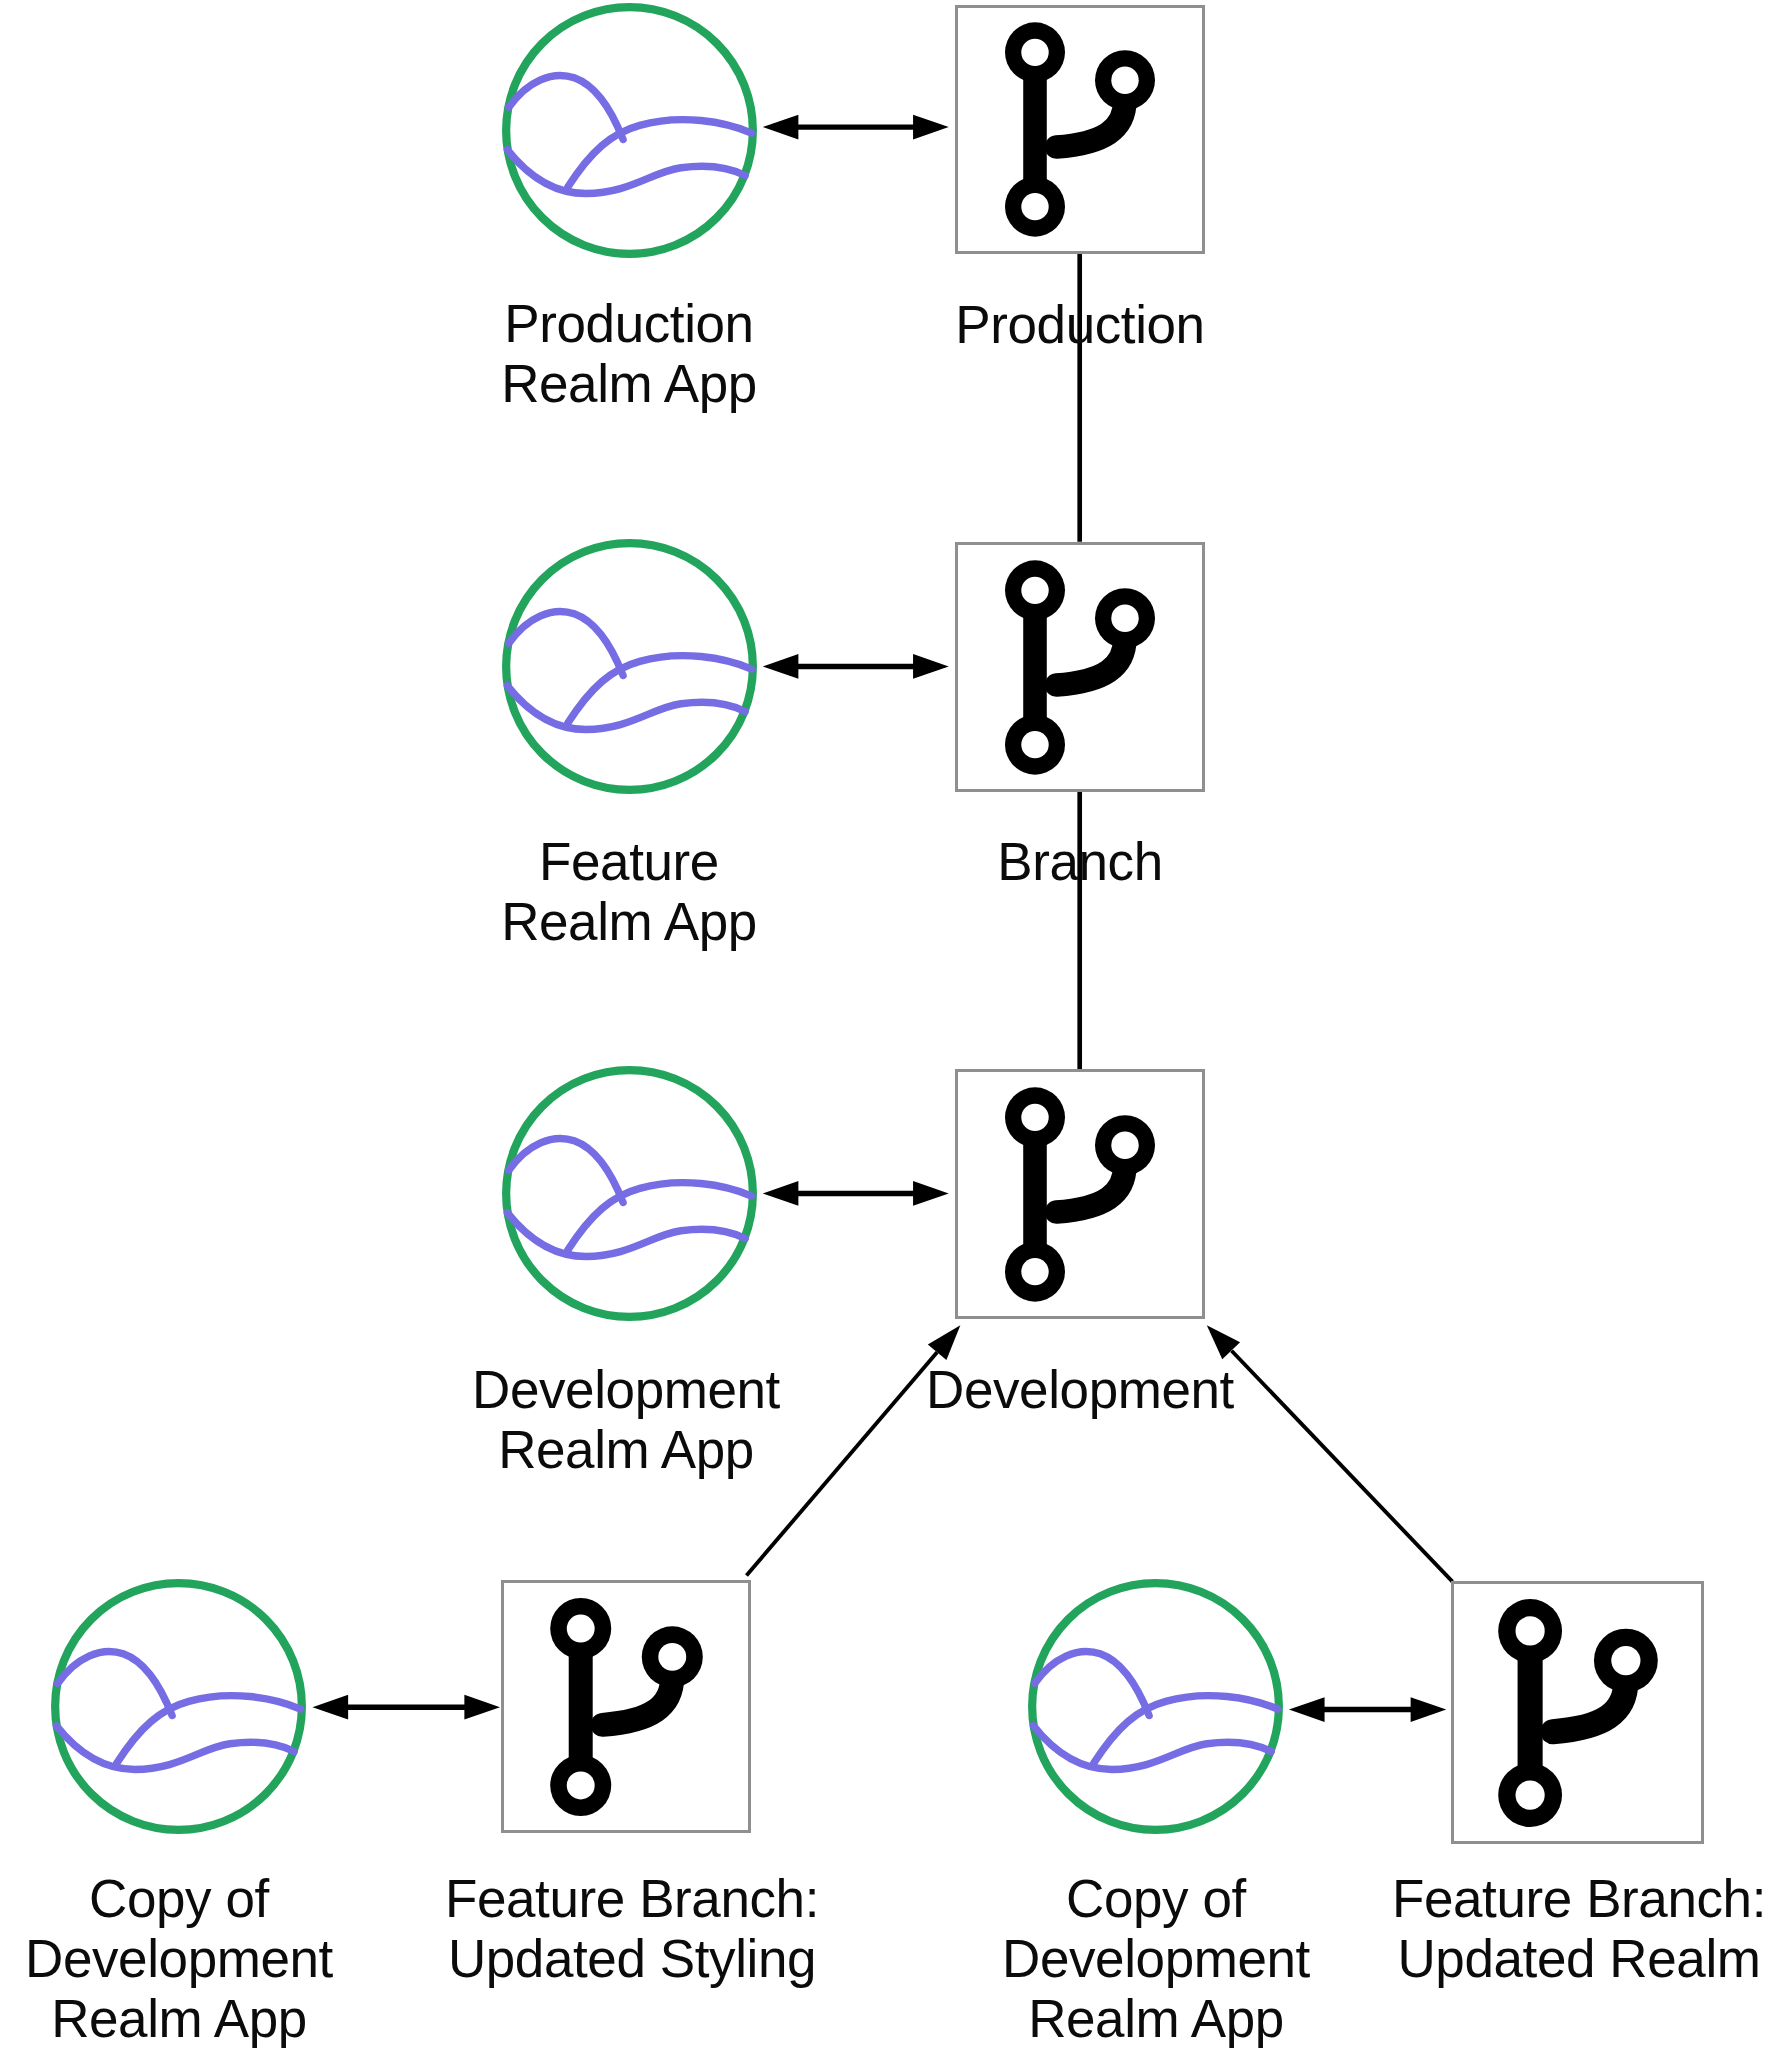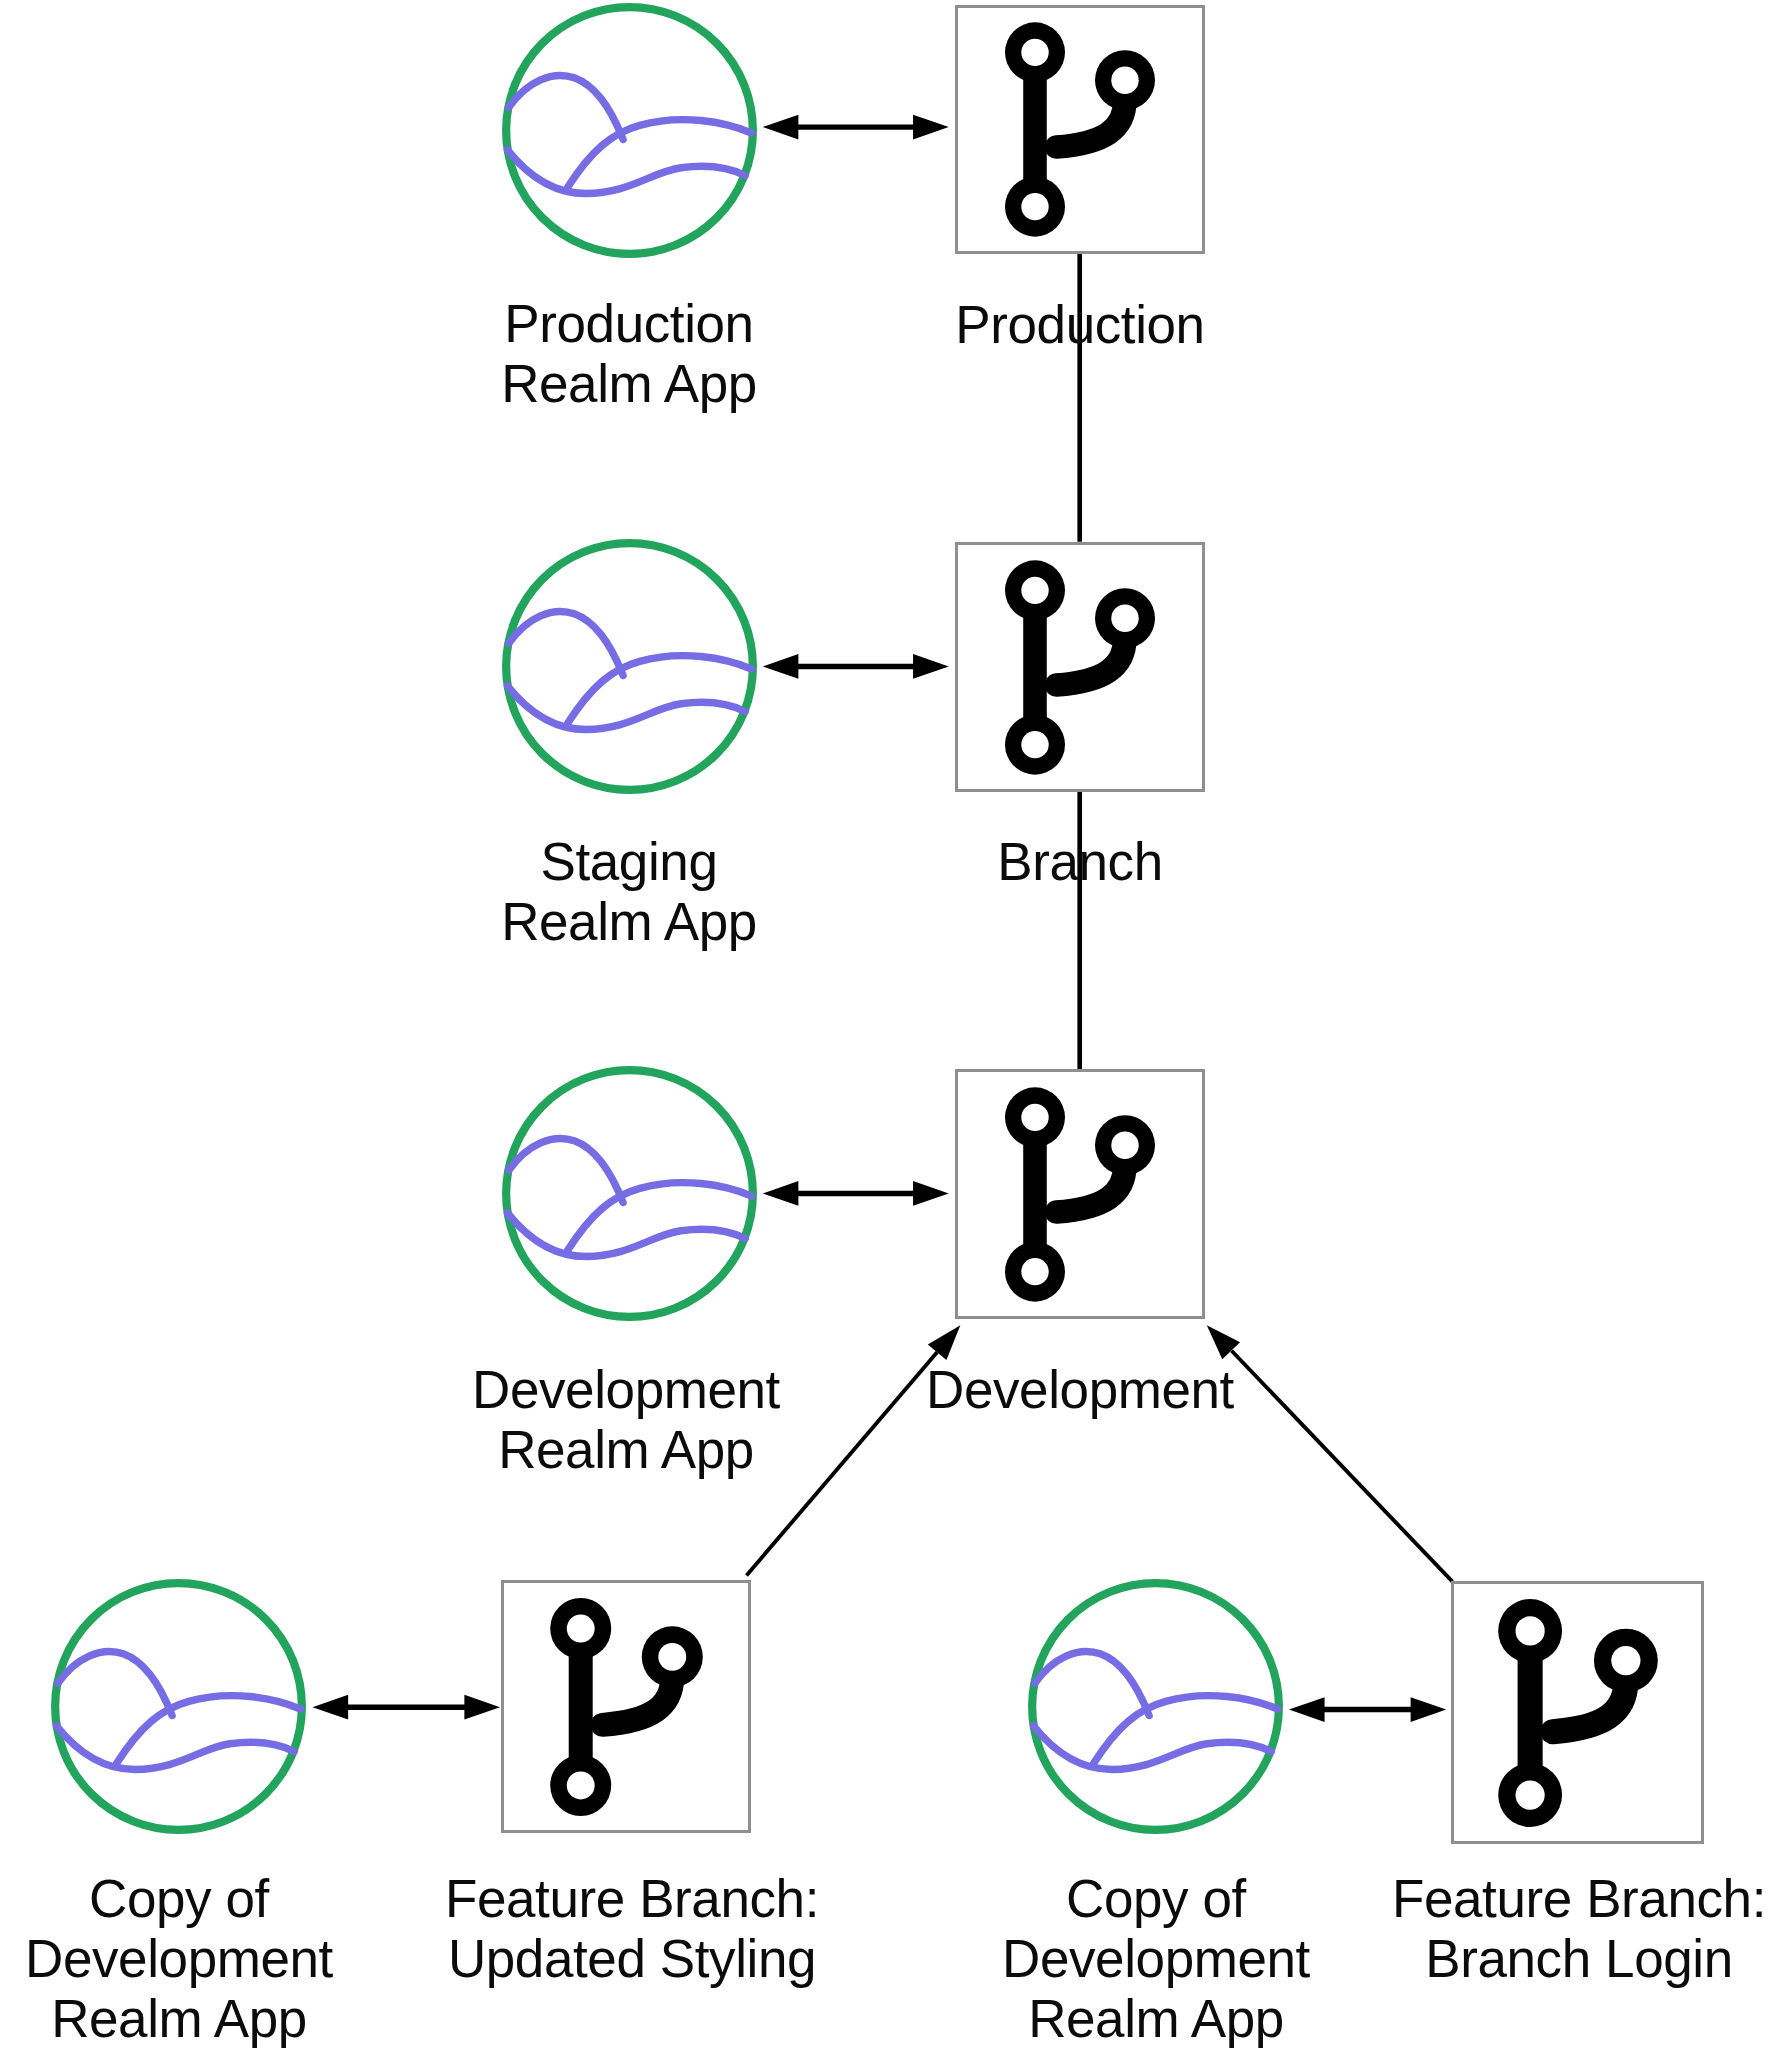--- a/index.html
+++ b/index.html
@@ -166,21 +166,21 @@
 
   <div class="label" style="left:629px;top:294px">
     <div>Production</div>
     <div>Realm App</div>
   </div>
   <div class="label" style="left:1080px;top:295px">
     <div>Production</div>
   </div>
 
   <div class="label" style="left:629px;top:832px">
-    <div>Staging</div>
+    <div>Feature</div>
     <div>Realm App</div>
   </div>
   <div class="label" style="left:1080px;top:832px">
     <div>Branch</div>
   </div>
 
   <div class="label" style="left:626px;top:1360px">
     <div>Development</div>
     <div>Realm App</div>
   </div>
@@ -198,17 +198,17 @@
     <div>Updated Styling</div>
   </div>
 
   <div class="label" style="left:1156px;top:1869px">
     <div>Copy of</div>
     <div>Development</div>
     <div>Realm App</div>
   </div>
   <div class="label" style="left:1579px;top:1869px">
     <div>Feature Branch:</div>
-    <div>Branch Login</div>
+    <div>Updated Realm</div>
   </div>
 
 </div>
 
 
 </body></html>

